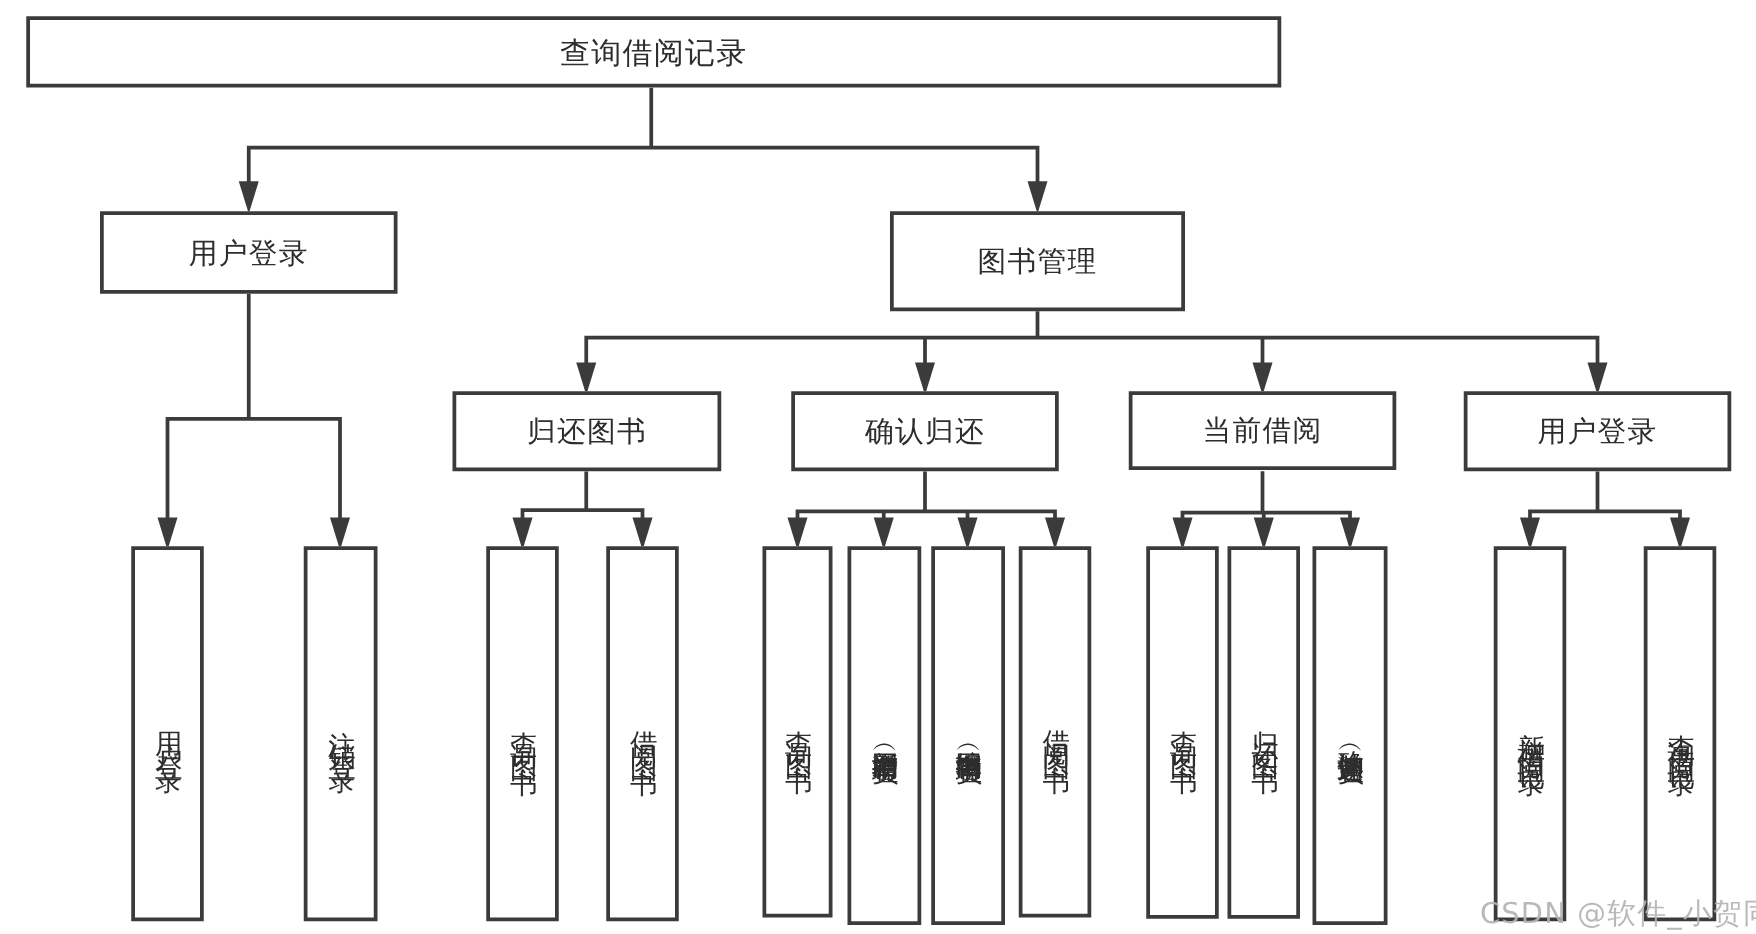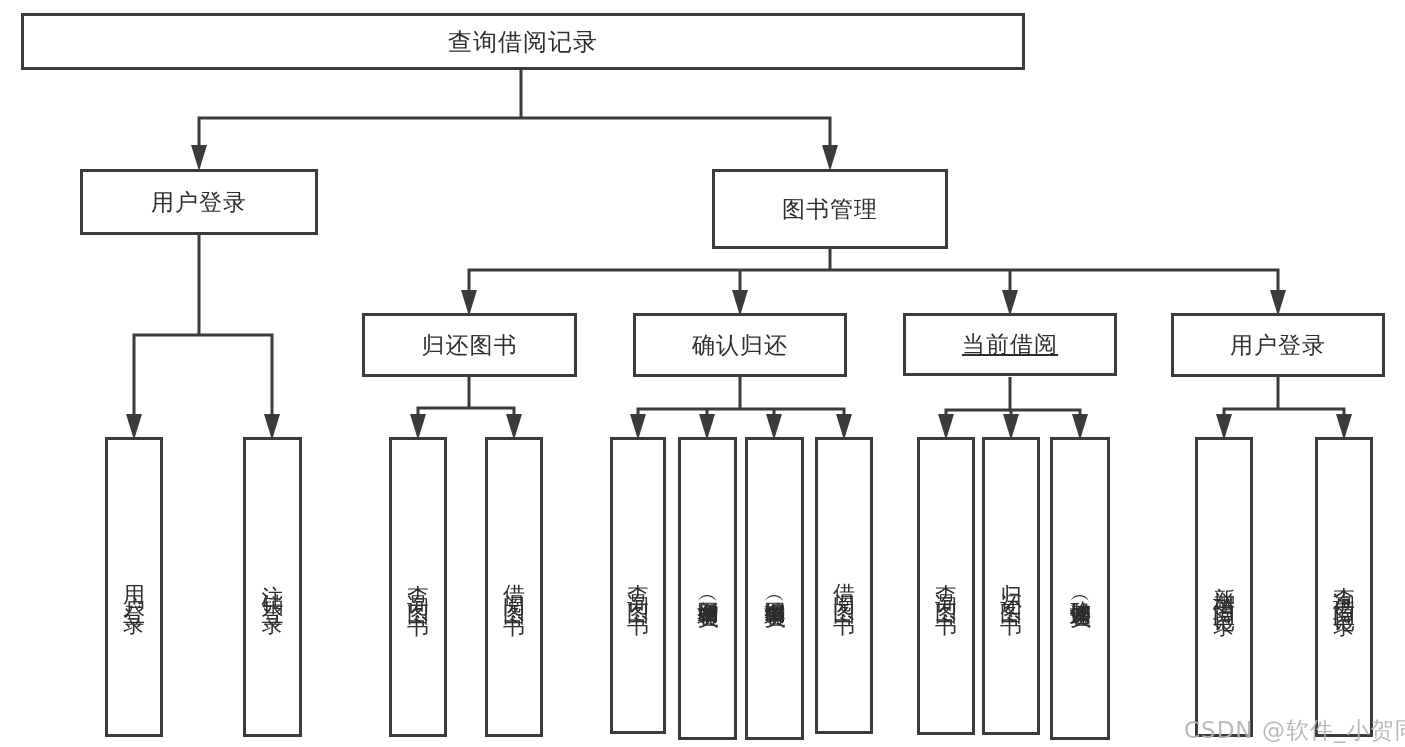--- a/index.html
+++ b/index.html
@@ -96,21 +96,21 @@
   <div class="node h-node" style="left:712px;top:169px;width:236px;height:80px;">
     <span>图书管理</span>
   </div>
 
   <div class="node h-node" style="left:362px;top:313px;width:215px;height:64px;">
     <span>归还图书</span>
   </div>
   <div class="node h-node" style="left:633px;top:313px;width:214px;height:64px;">
     <span>确认归还</span>
   </div>
-  <div class="node h-node" style="left:903px;top:313px;width:214px;height:63px;text-decoration:underline;">
+  <div class="node h-node" style="left:903px;top:313px;width:214px;height:63px;">
     <span>当前借阅</span>
   </div>
   <div class="node h-node" style="left:1171px;top:313px;width:214px;height:64px;">
     <span>用户登录</span>
   </div>
 
   <div class="node v-node" style="left:105px;top:437px;width:58px;height:300px;">
     <span>用户登录</span>
   </div>
   <div class="node v-node" style="left:243px;top:437px;width:59px;height:300px;">

